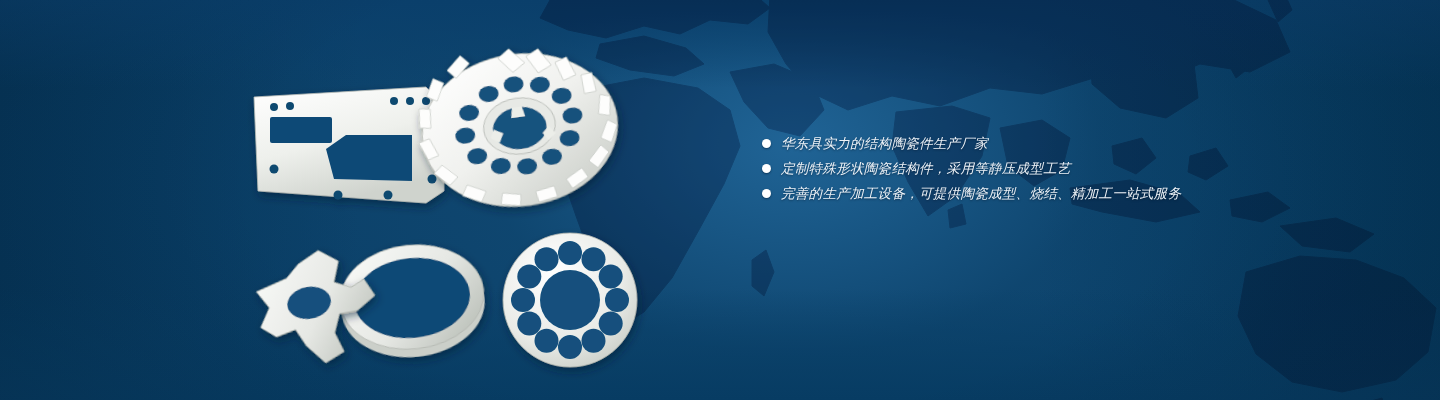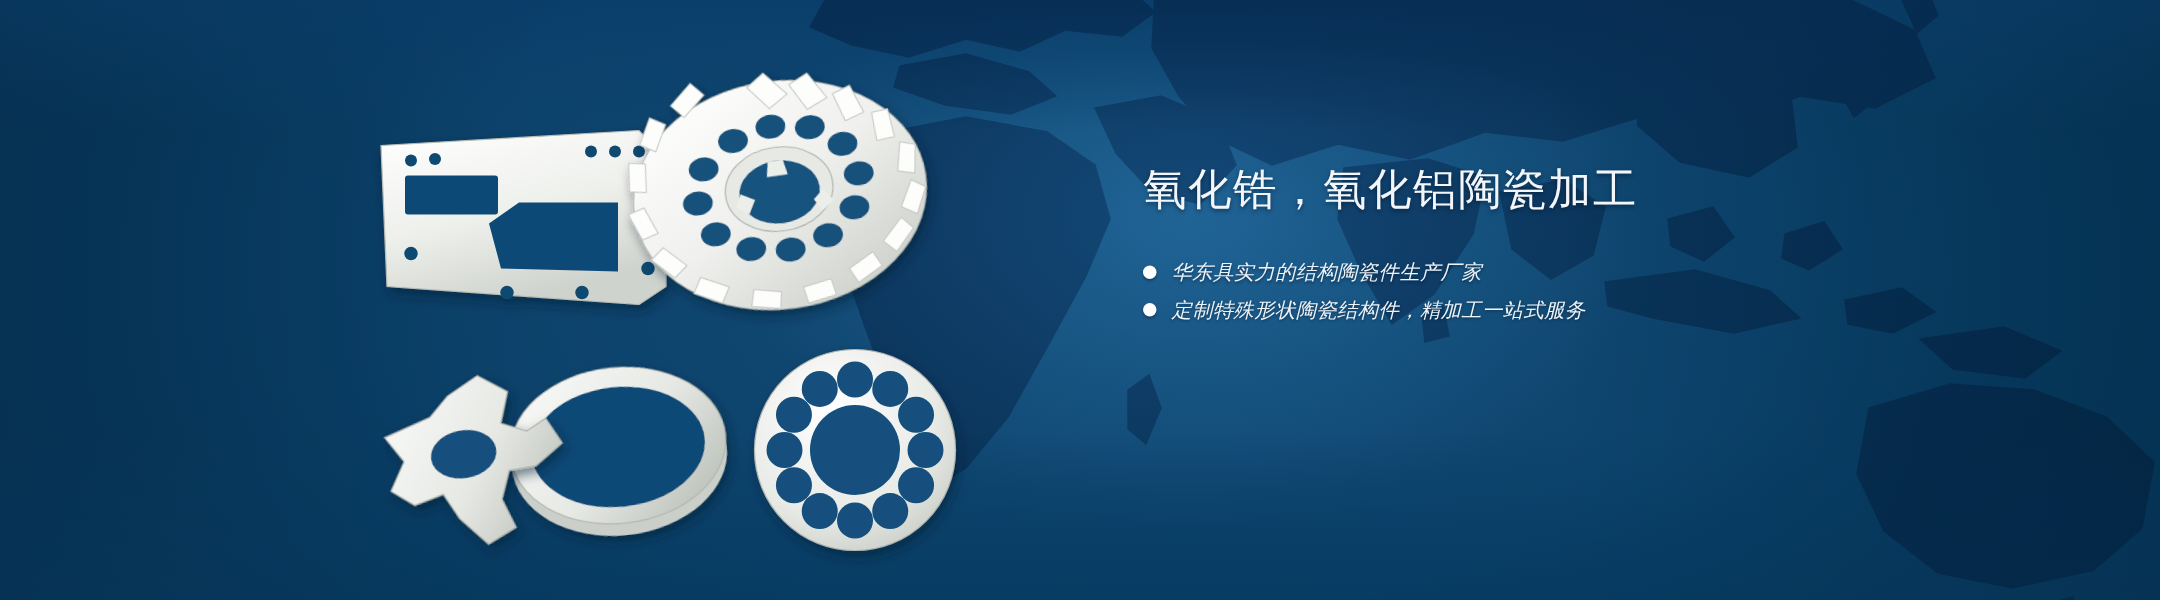--- a/index.html
+++ b/index.html
@@ -275,32 +275,35 @@
           <circle cx="-47" cy="0" r="12"></circle>
           <circle cx="-40.7" cy="-23.5" r="12"></circle>
           <circle cx="-23.5" cy="-40.7" r="12"></circle>
         </g>
       </g>
     </svg>
   </div>
 
   <div class="text-col">
 
-    <div class="headline">氧化锆，氧化铝陶瓷加工</div>
 
     <div class="bullets">
 
       <div class="bullet-row">
         <span class="dot"></span>
         <span class="bullet-text">华东具实力的结构陶瓷件生产厂家</span>
       </div>
 
 
       <div class="bullet-row">
         <span class="dot"></span>
-        <span class="bullet-text">定制特殊形状陶瓷结构件，精加工一站式服务</span>
+        <span class="bullet-text">定制特殊形状陶瓷结构件，采用等静压成型工艺</span>
       </div>
 
+      <div class="bullet-row">
+        <span class="dot"></span>
+        <span class="bullet-text">完善的生产加工设备，可提供陶瓷成型、烧结、精加工一站式服务</span>
+      </div>
 
     </div>
   </div>
 
 </div>
 
 </body></html>

